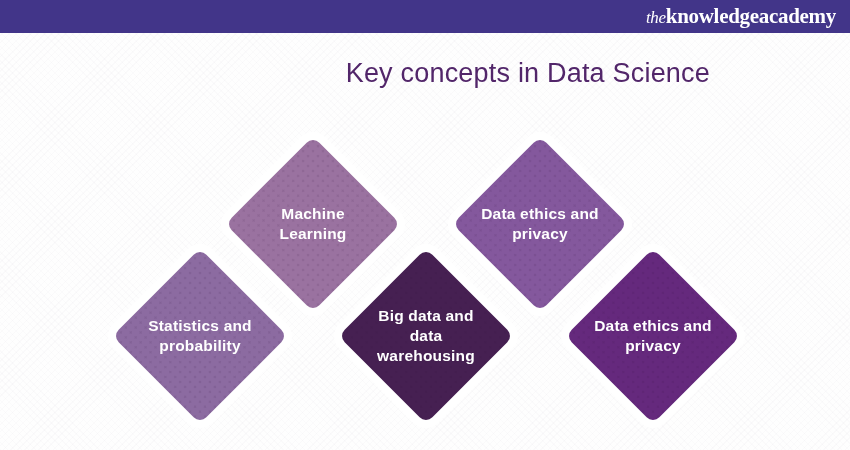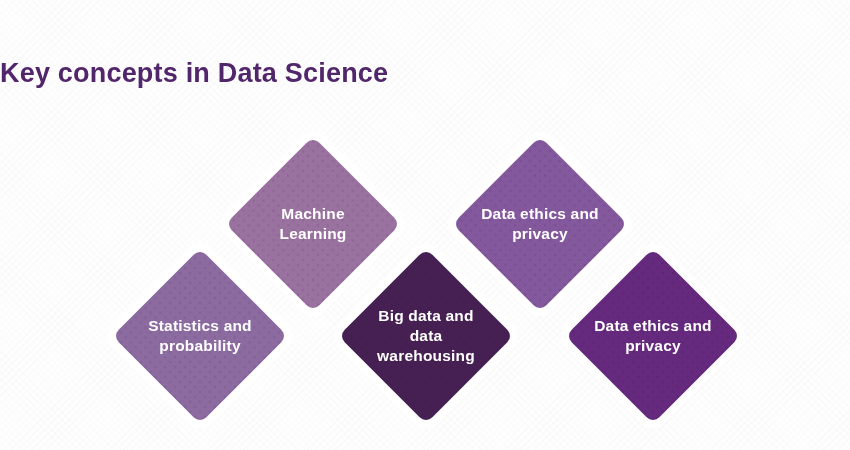--- a/index.html
+++ b/index.html
@@ -24,22 +24,22 @@
     z-index:10;
   }
   .logo{
     color:#ffffff;font-family:"Liberation Serif", serif;
     white-space:nowrap;line-height:1;letter-spacing:-0.3px;
   }
   .logo .the{font-style:italic;font-weight:400;font-size:17px;}
   .logo .rest{font-weight:700;font-size:21px;}
   .title{
     position:absolute;left:0;top:58px;width:710px;
-    text-align:left;
-    font-size:27px;font-weight:700;letter-spacing:0.2px;
+    text-align:right;
+    font-size:27px;font-weight:400;letter-spacing:0.2px;
     color:#52266a;
     z-index:5;
   }
   .diamond{
     position:absolute;width:140px;height:140px;
     transform:rotate(45deg);
     border-radius:17px;
     border:8px solid #ffffff;
     box-sizing:border-box;
   }
@@ -67,20 +67,25 @@
   .d-ml     {left:243px;top:154px;}
   .d-big    {left:356px;top:266px;}
   .d-eth-t  {left:470px;top:154px;}
   .d-eth-b  {left:583px;top:266px;}
 </style>
 </head>
 <body>
 
 <div class="canvas">
 
+  <div class="topbar" style="background-color: rgb(66, 53, 137);">
+    <div class="logo">
+      <span class="the">the</span><span class="rest">knowledgeacademy</span>
+    </div>
+  </div>
 
   <div class="title" style="color: rgb(82, 38, 106);">Key concepts in Data Science</div>
 
   <div class="diamond row-top d-ml" style="background-color: rgb(154, 114, 160);">
     <div class="label">Machine
 Learning</div>
   </div>
   <div class="diamond row-top d-eth-t" style="background-color: rgb(132, 88, 157);">
     <div class="label">Data ethics and
 privacy</div>

